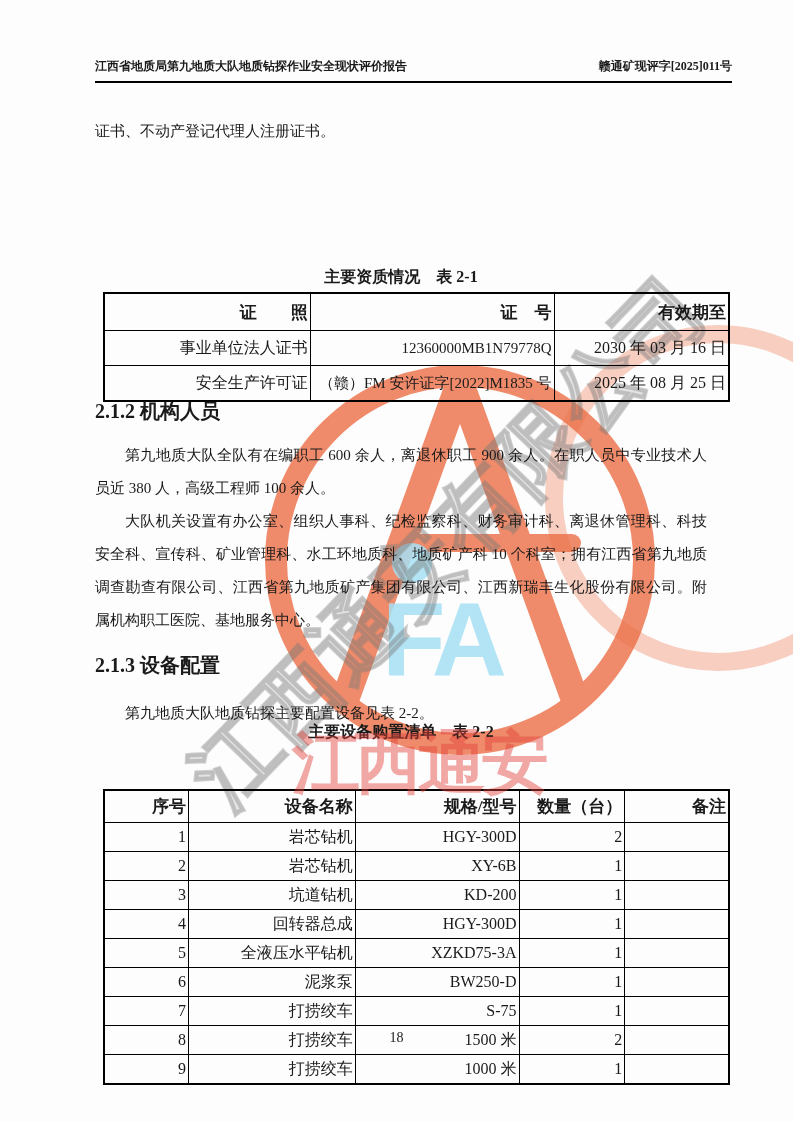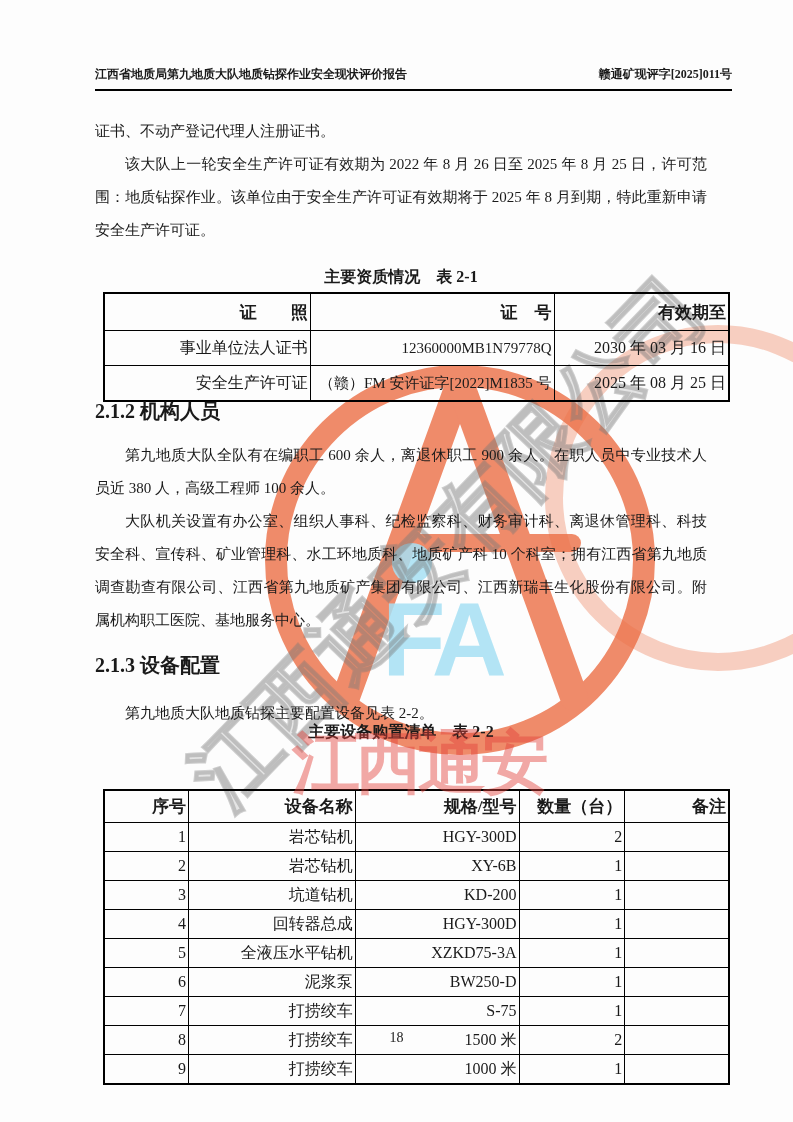--- a/index.html
+++ b/index.html
@@ -29,21 +29,21 @@
   }
   
   .wm-red{
     position:absolute;left:292px;top:718px;z-index:2;pointer-events:none;
     font-weight:bold;font-size:68px;letter-spacing:-5px;white-space:nowrap;
     color:rgba(227,64,58,.45);
   }
   
   .content{position:absolute;inset:0;z-index:1;}
   .hdr{
-    position:absolute;left:95px;top:66px;width:637px;
+    position:absolute;left:95px;top:58px;width:637px;
     display:flex;justify-content:space-between;
     font-size:12px;font-weight:bold;
     border-bottom:2px solid #000;padding-bottom:6px;
   }
   .para{
     position:absolute;left:95px;width:612px;
     font-size:15px;line-height:33px;text-align:justify;
   }
   .indent{text-indent:2em;}
   .hsec{
@@ -96,21 +96,20 @@
 
   <div class="content">
 
     <div class="hdr">
       <span>江西省地质局第九地质大队地质钻探作业安全现状评价报告</span>
       <span>赣通矿现评字[2025]011号</span>
     </div>
 
     <p class="para" style="top:100px;">证书、不动产登记代理人注册证书。</p>
 
-    <p class="para indent" style="top:133px;">该大队上一轮安全生产许可证有效期为 2022 年 8 月 26 日至 2025 年 8 月 25 日，许可范围：地质钻探作业。该单位由于安全生产许可证有效期将于 2025 年 8 月到期，特此重新申请安全生产许可证。</p>
 
 
     <div class="tbl-title" style="top:267px;">主要资质情况　表 2-1</div>
 
     <table class="doc" id="table1" style="top:292px;">
       <colgroup>
           <col style="width:33%">
           <col style="width:39%">
           <col style="width:28%">
         </colgroup>

